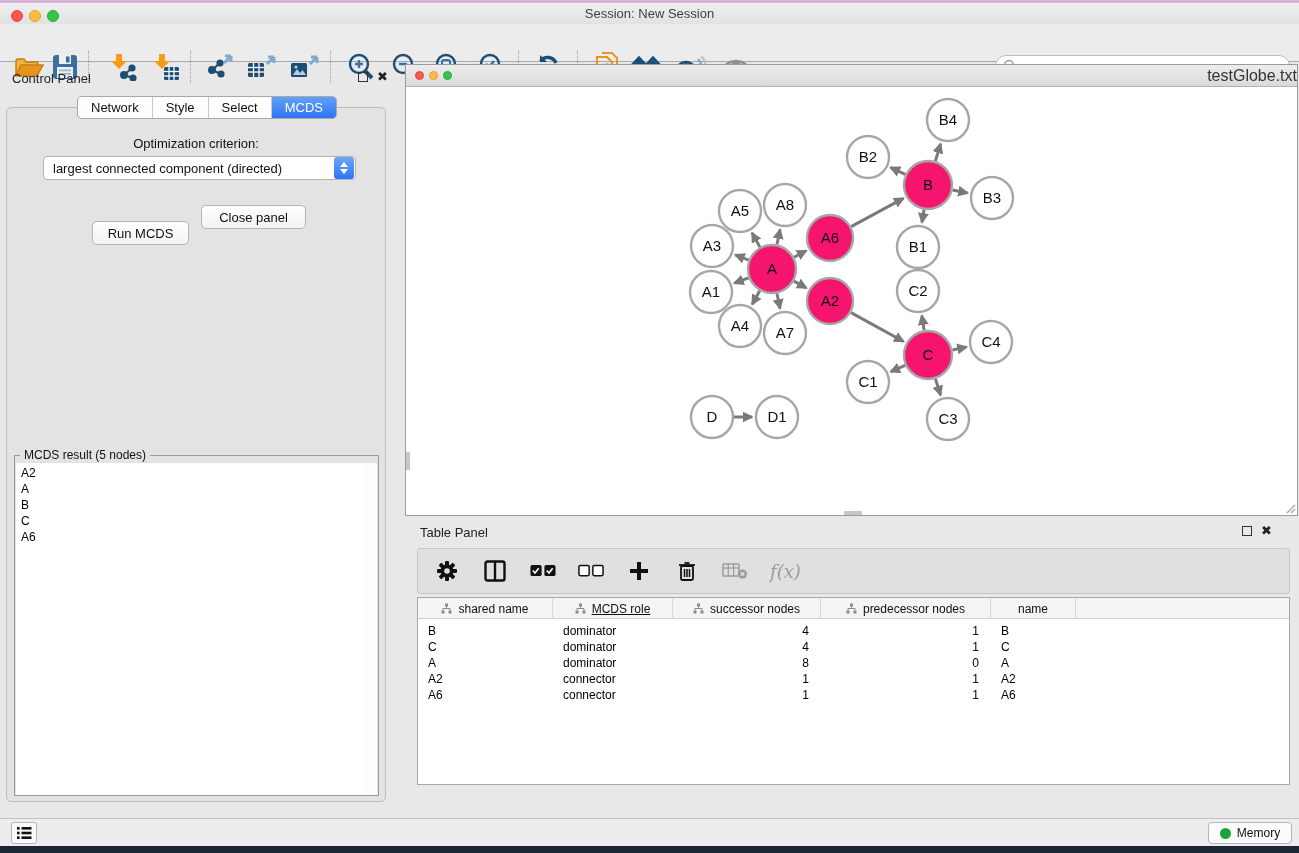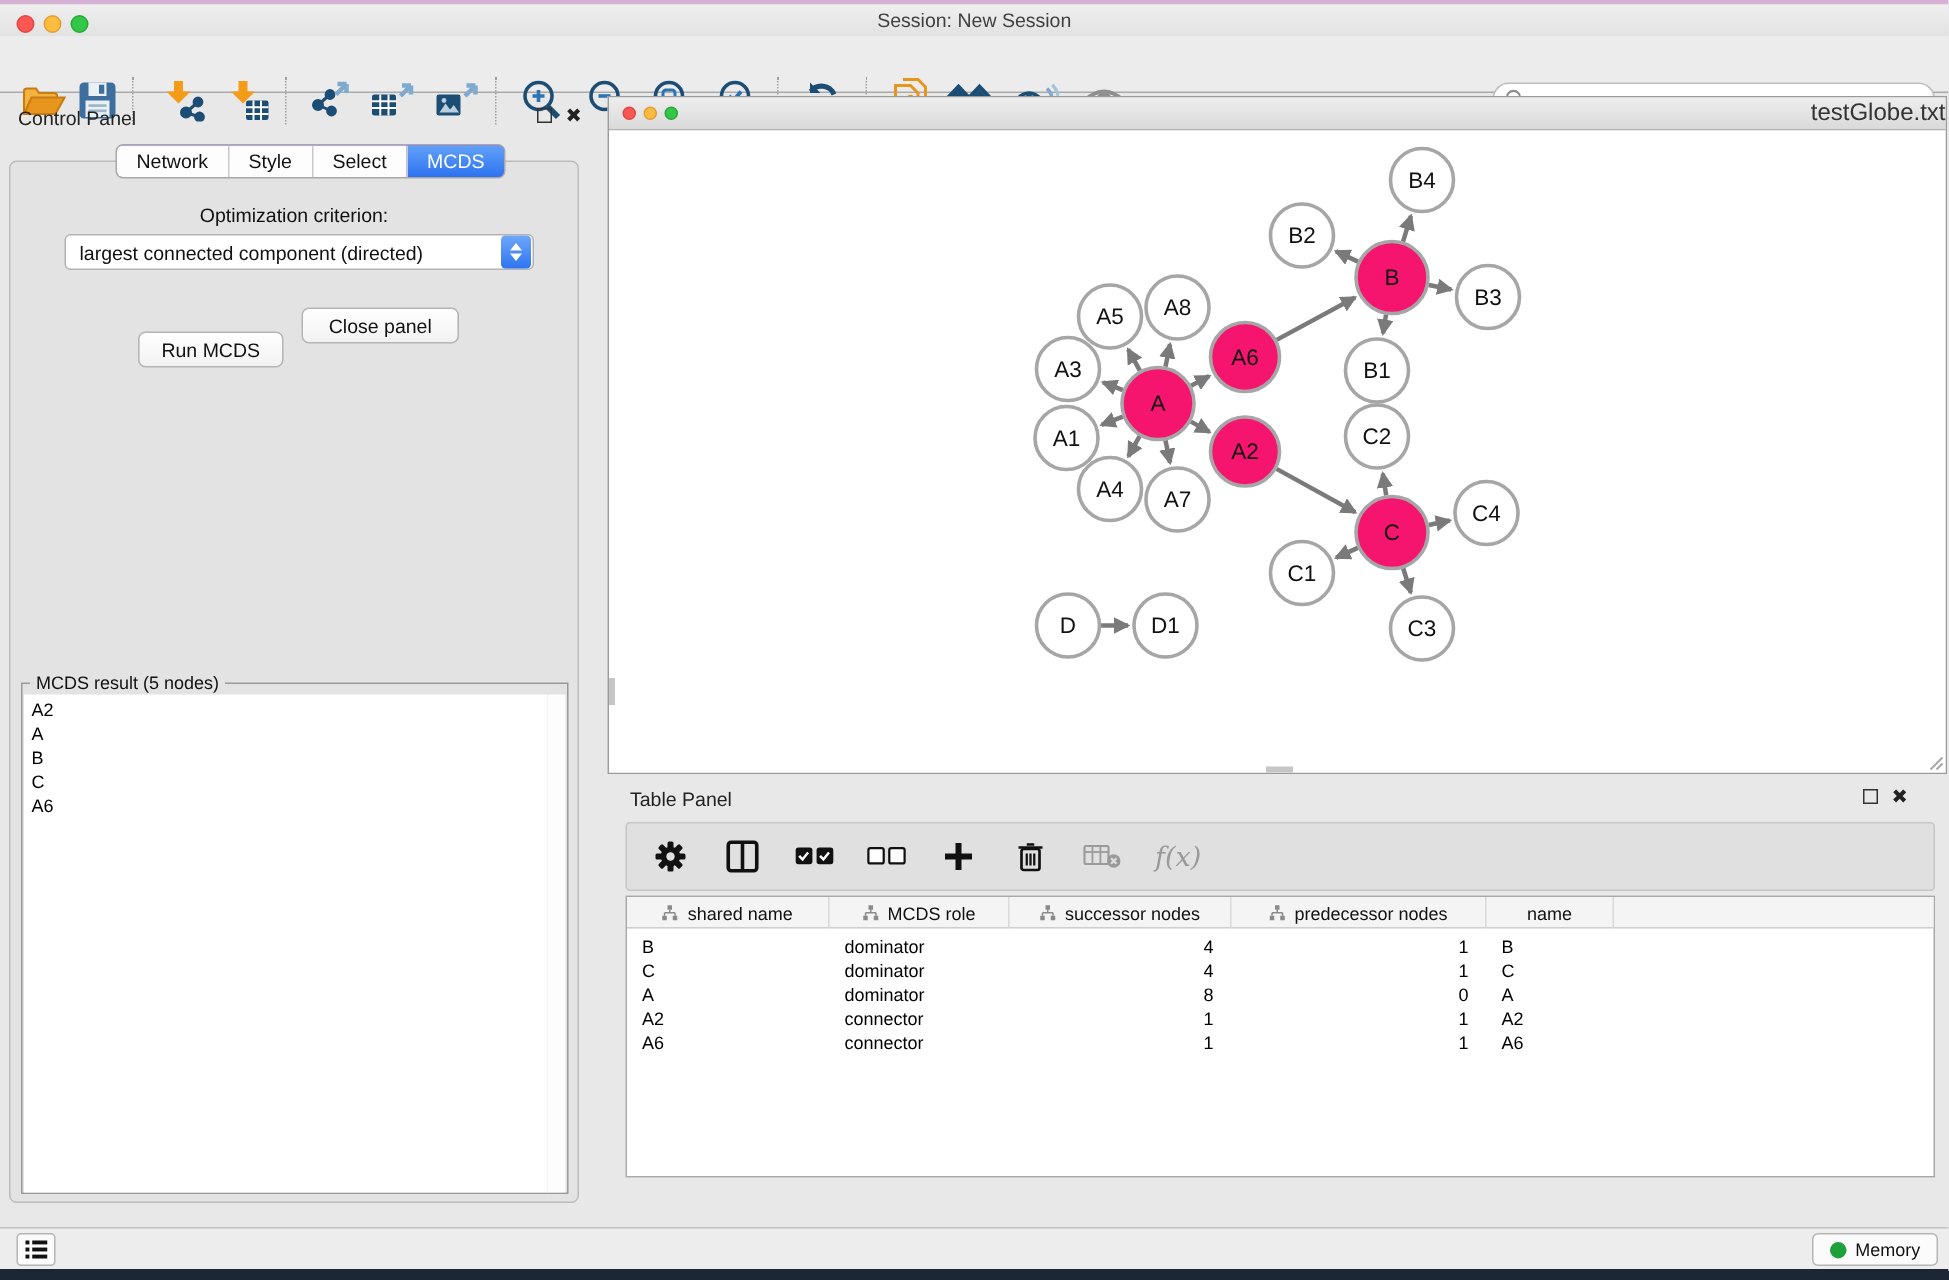--- a/index.html
+++ b/index.html
@@ -505,21 +505,21 @@
     <div id="thead">
         <div class="th" style="width: 135px;">
           <svg width="11" height="11" viewBox="0 0 11 11">
             <rect x="4" y="0.5" width="3" height="3" fill="#8a8a8a"></rect>
             <path d="M5.5 3.5 v2 M2 5.5 h7 M2 5.5 v2 M9 5.5 v2" stroke="#8a8a8a" fill="none"></path>
             <rect x="0.5" y="7.5" width="3" height="3" fill="#8a8a8a"></rect>
             <rect x="7.5" y="7.5" width="3" height="3" fill="#8a8a8a"></rect>
           </svg>
           <span>shared name</span>
         </div>
-        <div class="th" style="width: 120px;">
+        <div class="th" style="width: 120px; text-decoration: underline;">
           <svg width="11" height="11" viewBox="0 0 11 11">
             <rect x="4" y="0.5" width="3" height="3" fill="#8a8a8a"></rect>
             <path d="M5.5 3.5 v2 M2 5.5 h7 M2 5.5 v2 M9 5.5 v2" stroke="#8a8a8a" fill="none"></path>
             <rect x="0.5" y="7.5" width="3" height="3" fill="#8a8a8a"></rect>
             <rect x="7.5" y="7.5" width="3" height="3" fill="#8a8a8a"></rect>
           </svg>
           <span>MCDS role</span>
         </div>
         <div class="th" style="width: 148px;">
           <svg width="11" height="11" viewBox="0 0 11 11">

